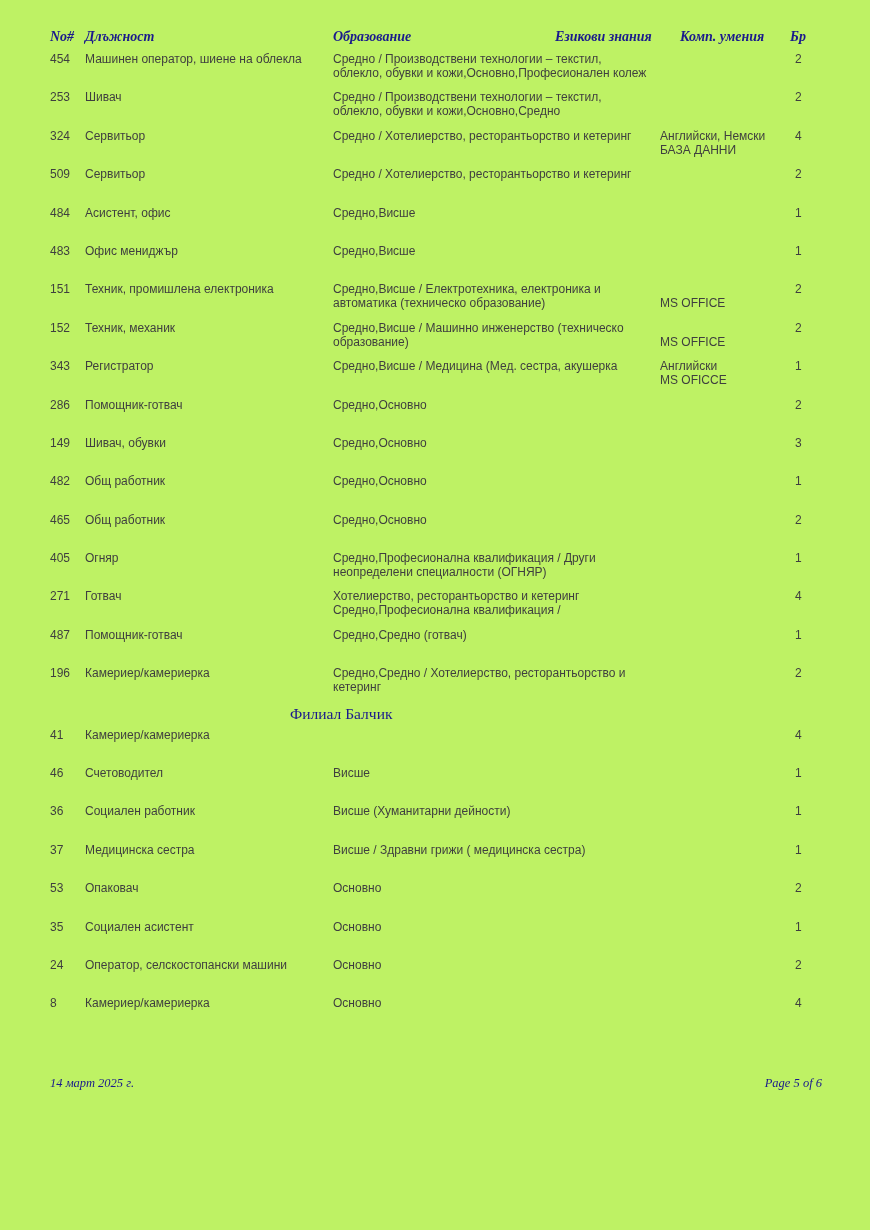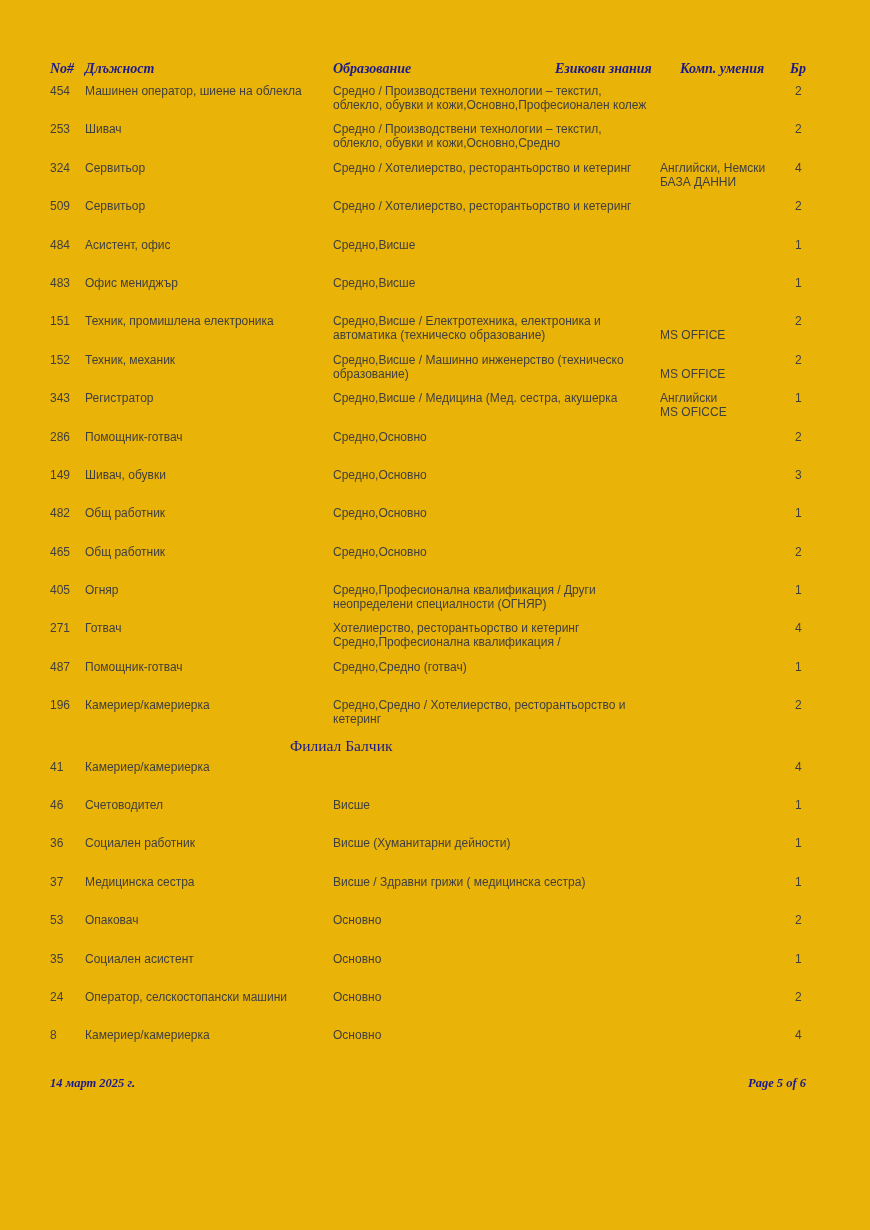--- a/index.html
+++ b/index.html
@@ -1,24 +1,24 @@
 <!DOCTYPE html>
 <html><head>
 <meta charset="utf-8">
 <style>
   html, body { margin: 0; padding: 0; background: #ffffff; }
   .page {
     position: relative;
     width: 870px;
     height: 1230px;
-    background: #eab308;
+    background: #bef264;
     font-family: "Liberation Sans", sans-serif;
     overflow: hidden;
     box-sizing: border-box;
-    padding-top: 60px;
+    padding-top: 28px;
   }
   
   .thead {
     position: relative;
     margin-left: 50px;
     margin-right: 48px;
     height: 17px;
     margin-bottom: 7px;
   }
   .thead .h {
@@ -62,26 +62,26 @@
     padding-left: 240px;
     font-family: "Liberation Serif", serif;
     font-size: 15.5px;
     line-height: 18px;
     color: #1a1a8c;
   }
   
   .footer {
     position: absolute;
     left: 50px;
-    right: 64px;
+    right: 48px;
     top: 1076px;
     display: flex;
     justify-content: space-between;
     font-family: "Liberation Serif", serif;
-    font-weight: bold;
+    font-weight: normal;
     font-style: italic;
     font-size: 12.5px;
     color: #1a1a8c;
   }
 </style>
 </head>
 <body>
 
 <div class="page">
 

